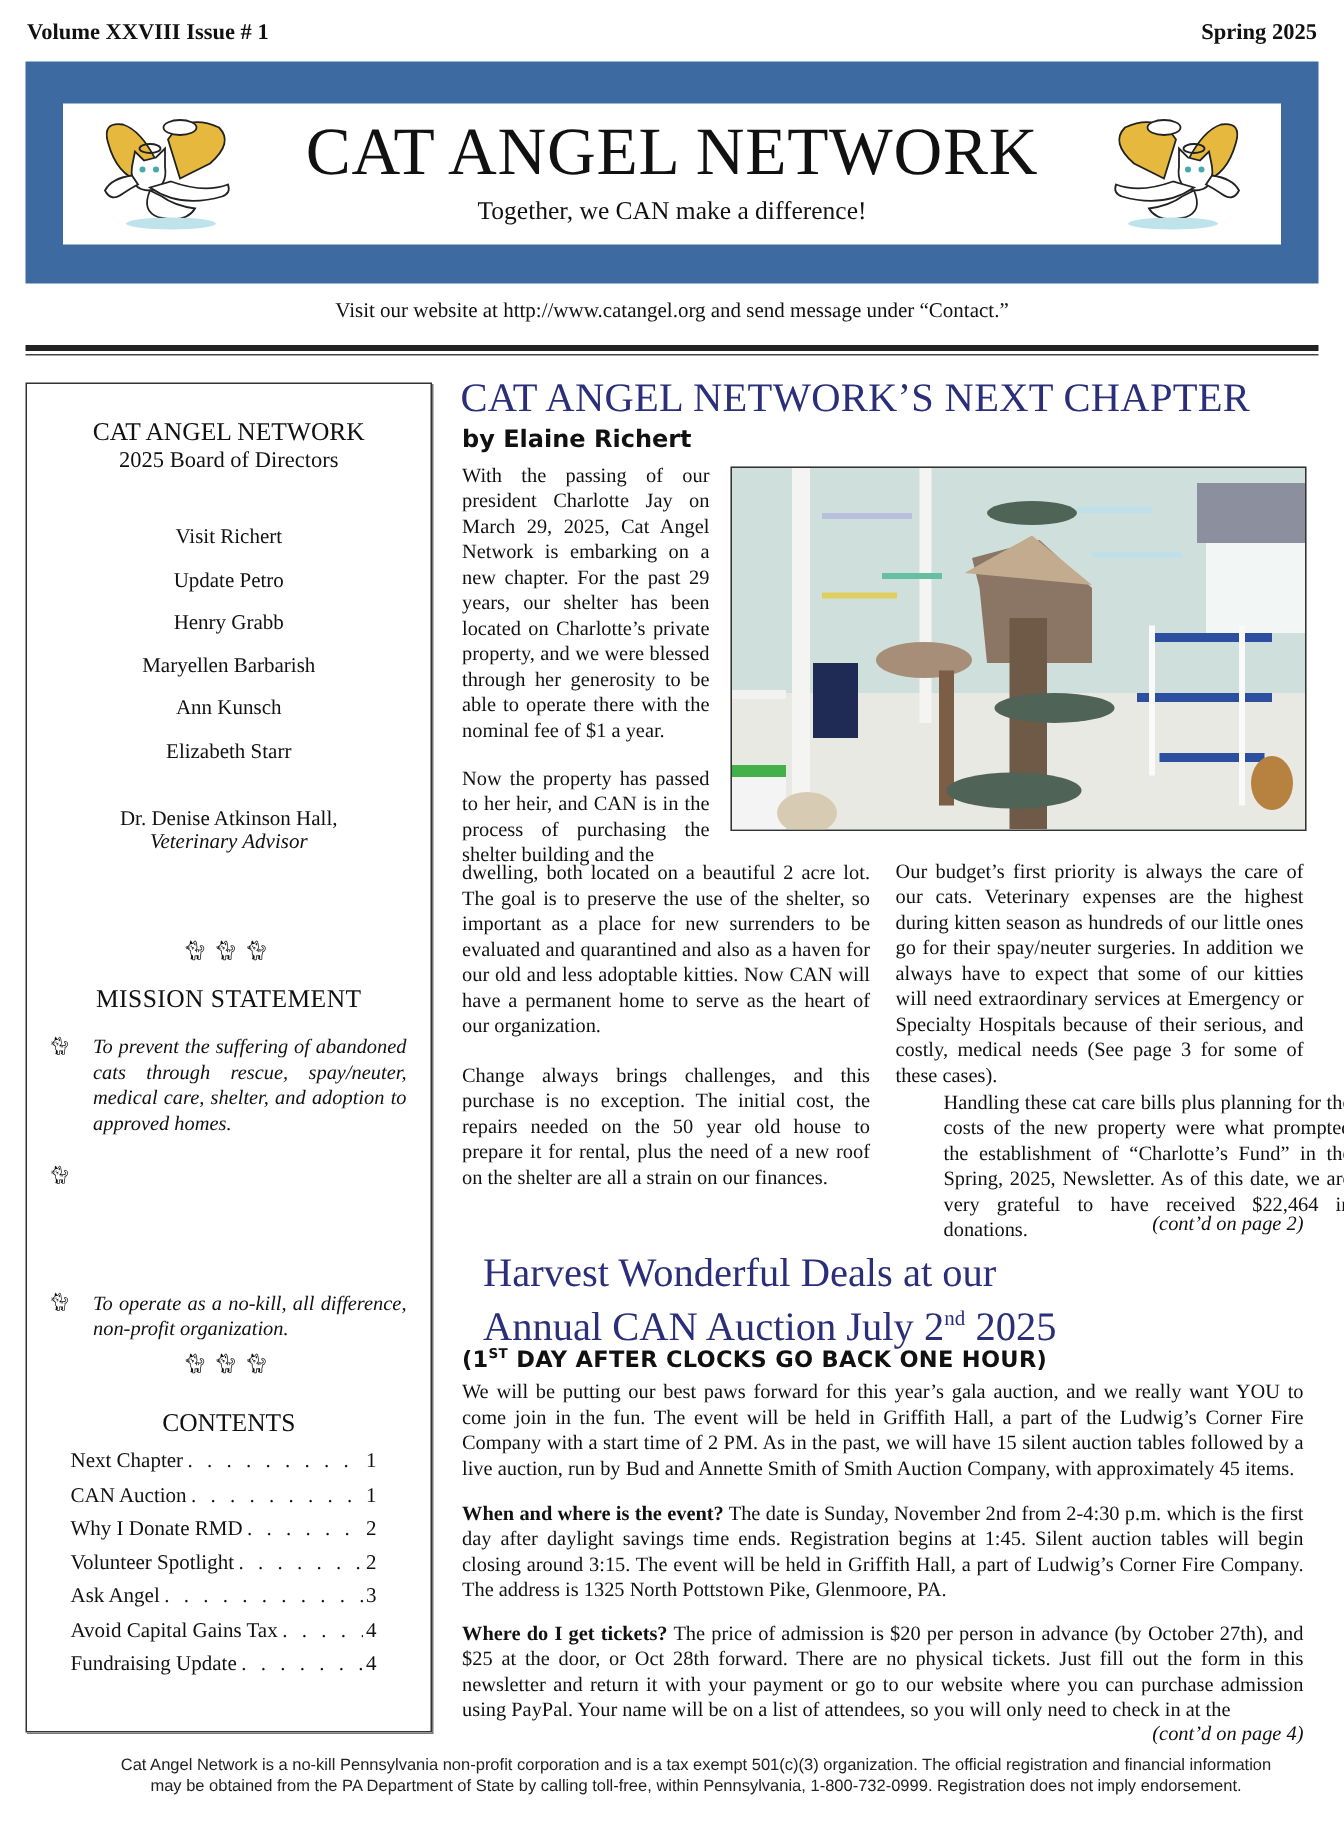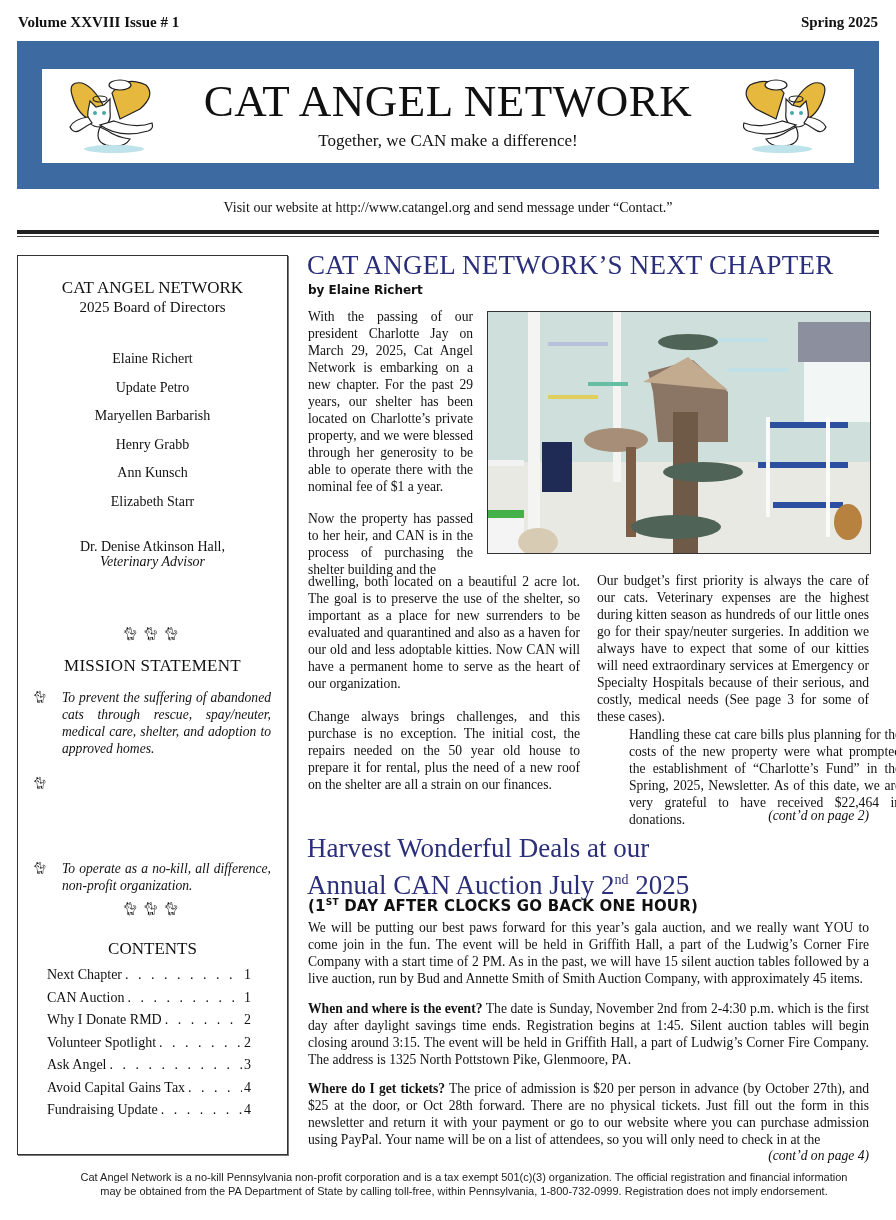--- a/index.html
+++ b/index.html
@@ -31,33 +31,33 @@
   .mission .bullet { position:absolute; left:0; top:0; font-style:normal; font-size:12px; }
   .mission .txt { margin-left:30px; text-align:justify; }
   .contents-h { position:absolute; top:683px; left:0; right:0; text-align:center; font-size:17px; }
   .toc { position:absolute; top:711px; left:29px; width:204px; font-size:14px; }
   .toc-row { display:flex; height:22.5px; align-items:baseline; }
   .toc-row .lbl { white-space:nowrap;text-align:center; }
   .toc-row .dots { flex:1; overflow:hidden; white-space:nowrap; letter-spacing:3px; padding-left:3px; }
   .toc-row .pg { padding-left:2px; }
 
   .art-title { top:250px; left:307px; font-size:27px; color:#2b2f7a; letter-spacing:0.2px; }
-  .byline { top:283px; left:308px; font-family:"DejaVu Sans", sans-serif; font-weight:bold; font-size:12px; }
+  .byline { top:283px; left:308px; font-family:"DejaVu Sans", sans-serif; font-weight:bold; font-size:16px; }
   .body-text { font-size:13.6px; line-height:17px; text-align:justify; }
   .p1 { top:308px; left:308px; width:165px; }
   .p2 { top:510px; left:308px; width:165px; }
   .p2b { top:573px; left:308px; width:272px; }
   .p3 { top:708px; left:308px; width:272px; }
   .col2a { top:572px; left:597px; width:272px; }
   .col2b { top:726px; left:597px; width:272px;margin-left:32px; }
   .contd { font-style:italic; font-size:13.6px; text-align:right; }
   .contd1 { top:808px; left:597px; width:272px; }
   .photo { top:311px; left:487px; width:382px; height:241px; border:1px solid #333; overflow:hidden; background:#c9d8d4; }
 
-  .auc-title { top:832px; left:307px; font-size:27px; line-height:32px; color:#2b2f7a; }
+  .auc-title { top:832px; left:322px; font-size:27px; line-height:32px; color:#2b2f7a; }
   .auc-title sup { font-size:14px; }
   .auc-sub { top:897px; left:308px; font-family:"DejaVu Sans", sans-serif; font-weight:bold; font-size:15px; letter-spacing:0.2px; }
   .auc-sub sup { font-size:9px; }
   .a1 { top:919px; left:308px; width:561px; }
   .a2 { top:1000px; left:308px; width:561px; }
   .a3 { top:1080px; left:308px; width:561px; }
   .contd2 { top:1148px; left:308px; width:561px; }
   .footer { top:1170px; left:0; width:896px; text-align:center; font-family:Liberation Sans, sans-serif; font-size:11px; line-height:14px; color:#222;padding-left:16px; }
   p { margin:0; }
 </style>
@@ -103,24 +103,24 @@
 </div>
 
 <div class="abs visit">Visit our website at http://www.catangel.org and send message under “Contact.”</div>
 <div class="abs rule-thick"></div>
 <div class="abs rule-thin"></div>
 
 <div class="abs sidebar">
   <div class="sb-head sb-org">CAT ANGEL NETWORK</div>
   <div class="sb-head sb-sub">2025 Board of Directors</div>
   <div class="directors">
-    <div>Elaine Richert</div>
+    <div>Visit Richert</div>
     <div>Update Petro</div>
+    <div>Henry Grabb</div>
     <div>Maryellen Barbarish</div>
-    <div>Henry Grabb</div>
     <div>Ann Kunsch</div>
     <div>Elizabeth Starr</div>
   </div>
   <div class="vet">
     <span>Dr. Denise Atkinson Hall,</span>
     <i>Veterinary Advisor</i>
   </div>
   <div class="paws" style="top:370px;">🐈︎🐈︎🐈︎</div>
   <div class="mission-h">MISSION STATEMENT</div>
   <div class="mission" style="top:433px;">

